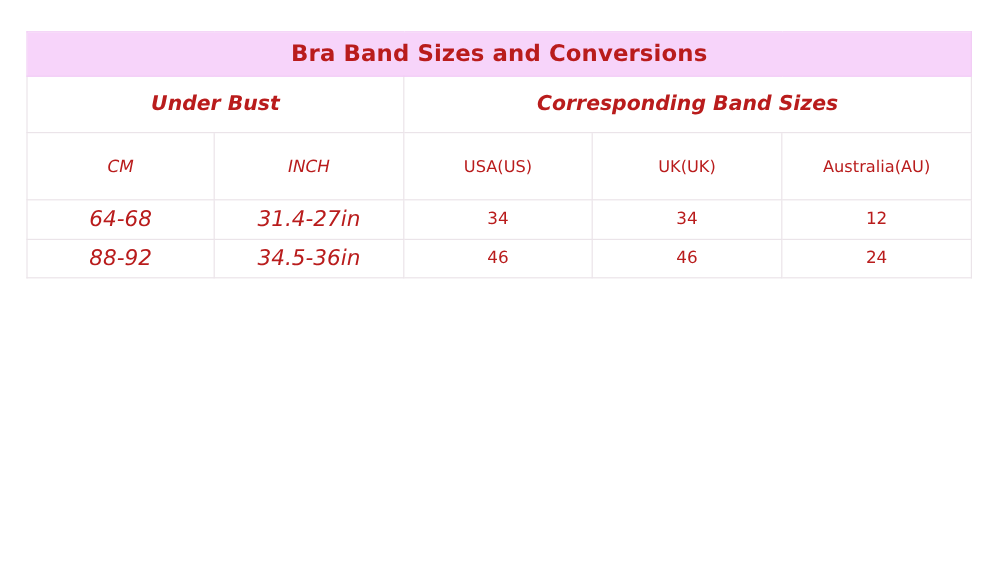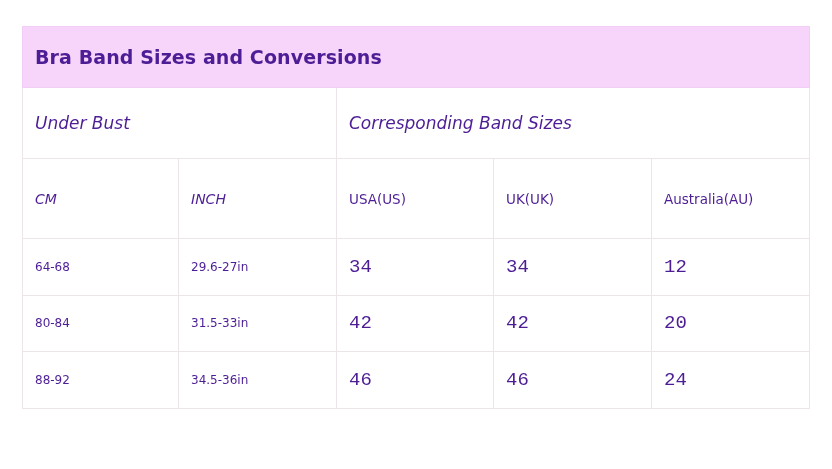--- a/index.html
+++ b/index.html
@@ -26,43 +26,43 @@
   table.size-table {
     width: 787px;
     border-collapse: collapse;
     table-layout: fixed;
     background: #ffffff;
   }
 
   table.size-table td,
   table.size-table th {
     border: 1px solid #ebe4e9;
-    text-align: left;
+    text-align: center;
     vertical-align: middle;
-    color: #4c1d95;
-    padding: 12px;
+    color: #b91c1c;
+    padding: 0;
   }
 
   
   .title-cell {
     background: #f7d4fa;
     height: 36px;
     font-size: 19px;
     font-weight: bold;
     letter-spacing: 0.1px;
     color: #231f27;
     border-color: #f2cdf5 !important;
   }
 
   
   .group-cell {
     height: 46px;
     font-size: 17px;
     font-style: italic;
-    font-weight: normal;
+    font-weight: bold;
     color: #26222a;
     background: #ffffff;
     margin-top: 20px;
   }
 
   
   .col-cell {
     height: 55px;
     font-size: 13.5px;
     font-weight: normal;
@@ -85,26 +85,26 @@
   tbody tr.even td {
     background: #fdeef6;
     border-color: #f6e2ee !important;
   }
   tbody td {
     height: 31.5px;
     font-size: 13.5px;
     color: #27232b;
   }
   tbody td.measure {
-    font-size: 12px;
+    font-style: italic;
+    font-size: 18px;
   }
   tbody td.num {
     font-style: normal;
-    font-size: 19px;
-    font-family: Liberation Mono, monospace;
+    font-size: 14px;
   }
 
   
   col.c-cm     { width: 156px; }
   col.c-inch   { width: 158px; }
   col.c-usa    { width: 157px; }
   col.c-uk     { width: 158px; }
   col.c-au     { width: 158px; }
 </style>
 </head>
@@ -131,31 +131,24 @@
           <th class="col-cell italic">CM</th>
           <th class="col-cell italic">INCH</th>
           <th class="col-cell">USA(US)</th>
           <th class="col-cell">UK(UK)</th>
           <th class="col-cell">Australia(AU)</th>
         </tr>
     </thead>
     <tbody id="table-body">
         <tr class="odd">
           <td class="measure">64-68</td>
-          <td class="measure">29.6-27in</td>
+          <td class="measure">31.4-27in</td>
           <td class="num">34</td>
           <td class="num">34</td>
           <td class="num">12</td>
-        </tr>
-        <tr class="odd">
-          <td class="measure">80-84</td>
-          <td class="measure">31.5-33in</td>
-          <td class="num">42</td>
-          <td class="num">42</td>
-          <td class="num">20</td>
         </tr>
         <tr class="odd">
           <td class="measure">88-92</td>
           <td class="measure">34.5-36in</td>
           <td class="num">46</td>
           <td class="num">46</td>
           <td class="num">24</td>
         </tr>
       </tbody>
   </table>

